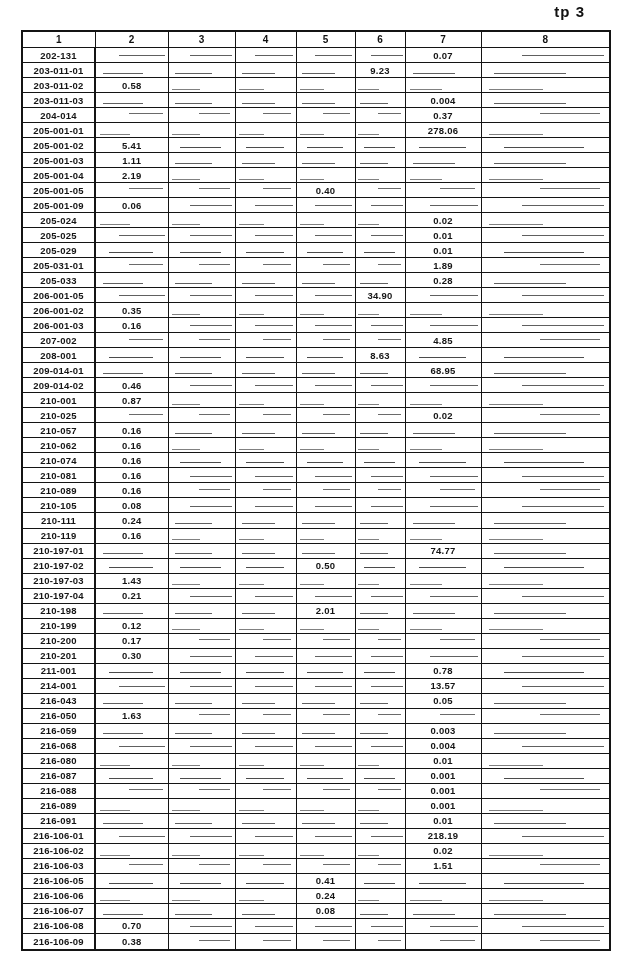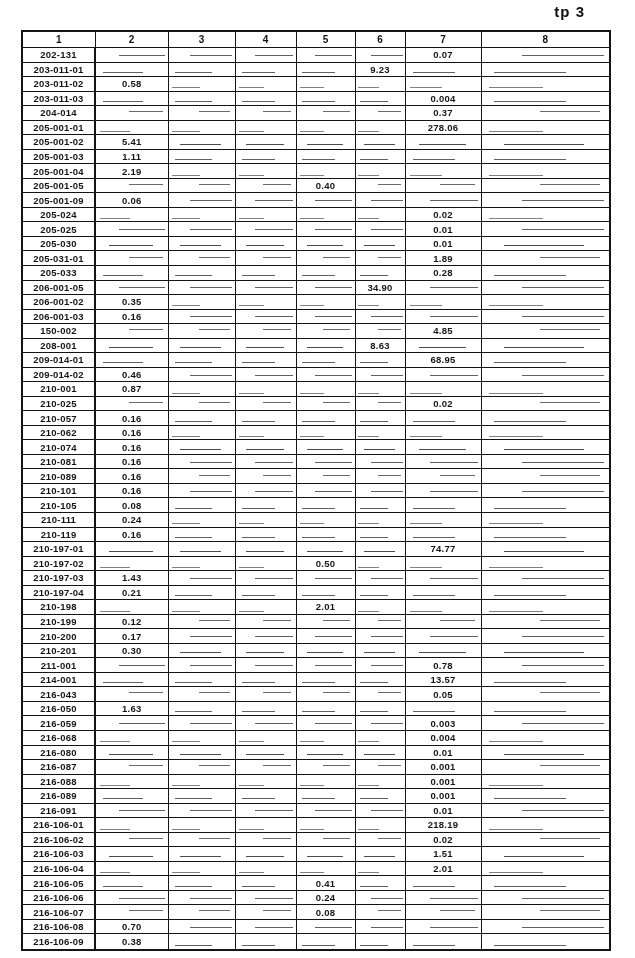--- a/index.html
+++ b/index.html
@@ -201,21 +201,21 @@
         <td class="v">205-025</td>
         <td class="e"></td>
         <td class="e"></td>
         <td class="e"></td>
         <td class="e"></td>
         <td class="e"></td>
         <td class="v">0.01</td>
         <td class="e"></td>
       </tr>
       <tr>
-        <td class="v">205-030</td>
+        <td class="v">205-029</td>
         <td class="e"></td>
         <td class="e"></td>
         <td class="e"></td>
         <td class="e"></td>
         <td class="e"></td>
         <td class="v">0.01</td>
         <td class="e"></td>
       </tr>
       <tr>
         <td class="v">205-031-01</td>
@@ -261,21 +261,21 @@
         <td class="v">206-001-03</td>
         <td class="v">0.16</td>
         <td class="e"></td>
         <td class="e"></td>
         <td class="e"></td>
         <td class="e"></td>
         <td class="e"></td>
         <td class="e"></td>
       </tr>
       <tr>
-        <td class="v">150-002</td>
+        <td class="v">207-002</td>
         <td class="e"></td>
         <td class="e"></td>
         <td class="e"></td>
         <td class="e"></td>
         <td class="e"></td>
         <td class="v">4.85</td>
         <td class="e"></td>
       </tr>
       <tr>
         <td class="v">208-001</td>
@@ -371,30 +371,20 @@
         <td class="v">210-089</td>
         <td class="v">0.16</td>
         <td class="e"></td>
         <td class="e"></td>
         <td class="e"></td>
         <td class="e"></td>
         <td class="e"></td>
         <td class="e"></td>
       </tr>
       <tr>
-        <td class="v">210-101</td>
-        <td class="v">0.16</td>
-        <td class="e"></td>
-        <td class="e"></td>
-        <td class="e"></td>
-        <td class="e"></td>
-        <td class="e"></td>
-        <td class="e"></td>
-      </tr>
-      <tr>
         <td class="v">210-105</td>
         <td class="v">0.08</td>
         <td class="e"></td>
         <td class="e"></td>
         <td class="e"></td>
         <td class="e"></td>
         <td class="e"></td>
         <td class="e"></td>
       </tr>
       <tr>
@@ -628,30 +618,20 @@
         <td class="e"></td>
       </tr>
       <tr>
         <td class="v">216-106-03</td>
         <td class="e"></td>
         <td class="e"></td>
         <td class="e"></td>
         <td class="e"></td>
         <td class="e"></td>
         <td class="v">1.51</td>
-        <td class="e"></td>
-      </tr>
-      <tr>
-        <td class="v">216-106-04</td>
-        <td class="e"></td>
-        <td class="e"></td>
-        <td class="e"></td>
-        <td class="e"></td>
-        <td class="e"></td>
-        <td class="v">2.01</td>
         <td class="e"></td>
       </tr>
       <tr>
         <td class="v">216-106-05</td>
         <td class="e"></td>
         <td class="e"></td>
         <td class="e"></td>
         <td class="v">0.41</td>
         <td class="e"></td>
         <td class="e"></td>

